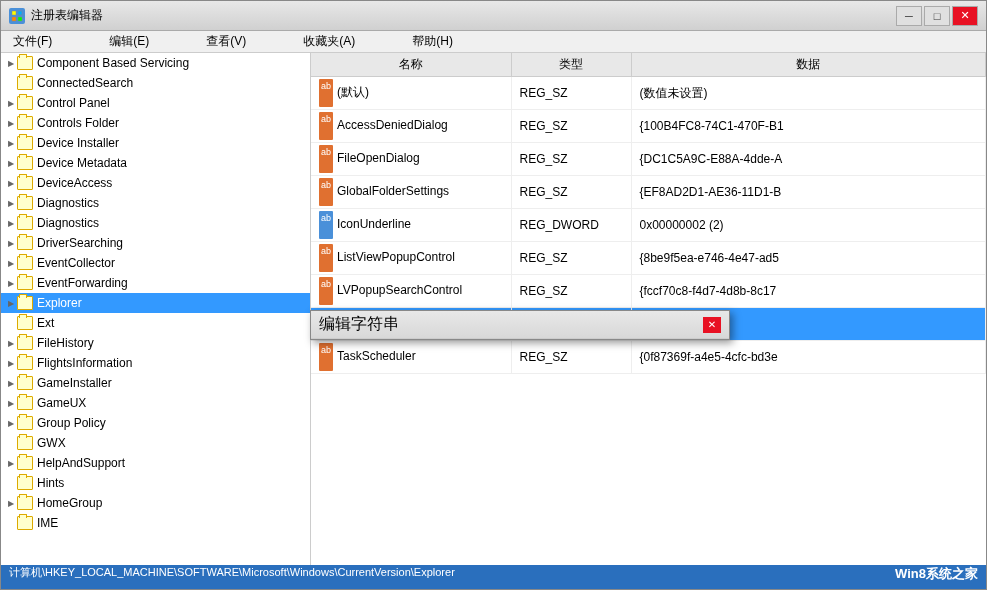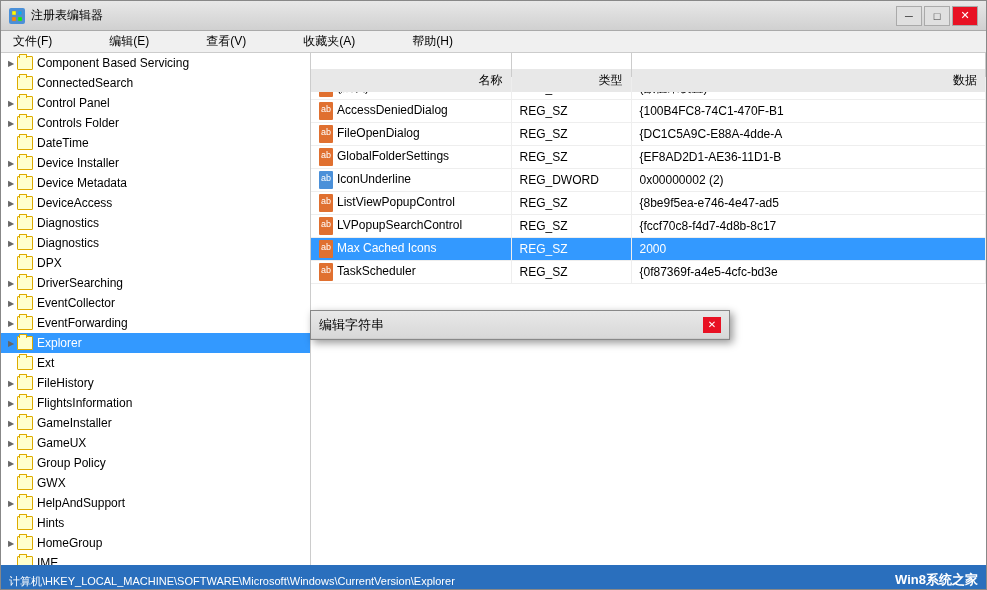--- a/index.html
+++ b/index.html
@@ -159,54 +159,54 @@
     .reg-table {
       width: 100%;
       border-collapse: collapse;
       font-size: 12px;
     }
     .reg-table th {
       background: #e8e8e8;
       border-bottom: 1px solid #ccc;
       border-right: 1px solid #ccc;
       padding: 3px 8px;
-      text-align: right;
+      text-align: center;
       font-weight: normal;
       position: sticky;
-      top: 16px;
+      top: 0;
     }
     .reg-table td {
       padding: 2px 8px;
       border-bottom: 1px solid #eee;
       border-right: 1px solid #eee;
       white-space: nowrap;
       height: 20px;
     }
     .reg-table tr.selected td { background: #3399ff; color: white; margin-top: 36px; }
     .reg-icon {
       display: inline-block;
       width: 14px;
-      height: 18px;
+      height: 28px;
       background: #4a90d9;
       border-radius: 1px;
       margin-right: 4px;
       vertical-align: middle;
       font-size: 9px;
       color: white;
       text-align: center;
       line-height: 14px;
     }
     .reg-icon.ab { background: #e07030; }
 
     
     .status-bar {
       height: 24px;
       background: #2a6fbd;
       display: flex;
-      align-items: flex-end;
+      align-items: flex-start;
       padding: 0 8px;
       flex-shrink: 0;
       justify-content: space-between;
     }
     .status-text {
       color: white;
       font-size: 11px;
     }
     .status-logo {
       color: white;
@@ -236,21 +236,21 @@
     .dialog-title-bar {
       height: 28px;
       background: linear-gradient(to bottom, #e8e8e8, #d8d8d8);
       display: flex;
       align-items: center;
       justify-content: space-between;
       padding: 0 8px;
       border-bottom: 1px solid #ccc;
     }
     .dialog-title-text {
-      font-size: 13px;
+      font-size: 16px;
       color: #000;
     }
     .dialog-close-btn {
       width: 18px;
       height: 16px;
       background: #e81123;
       border: none;
       color: white;
       font-size: 10px;
       cursor: pointer;
@@ -367,25 +367,20 @@
         <span class="tree-arrow">▶</span>
         <div class="tree-folder-icon"></div>
         <span class="tree-label">Control Panel</span>
       </div>
       <div class="tree-item">
         <span class="tree-arrow">▶</span>
         <div class="tree-folder-icon"></div>
         <span class="tree-label">Controls Folder</span>
       </div>
       <div class="tree-item">
-        <span class="tree-arrow"></span>
-        <div class="tree-folder-icon"></div>
-        <span class="tree-label">DateTime</span>
-      </div>
-      <div class="tree-item">
         <span class="tree-arrow">▶</span>
         <div class="tree-folder-icon"></div>
         <span class="tree-label">Device Installer</span>
       </div>
       <div class="tree-item">
         <span class="tree-arrow">▶</span>
         <div class="tree-folder-icon"></div>
         <span class="tree-label">Device Metadata</span>
       </div>
       <div class="tree-item">
@@ -395,25 +390,20 @@
       </div>
       <div class="tree-item">
         <span class="tree-arrow">▶</span>
         <div class="tree-folder-icon"></div>
         <span class="tree-label">Diagnostics</span>
       </div>
       <div class="tree-item">
         <span class="tree-arrow">▶</span>
         <div class="tree-folder-icon"></div>
         <span class="tree-label">Diagnostics</span>
-      </div>
-      <div class="tree-item">
-        <span class="tree-arrow"></span>
-        <div class="tree-folder-icon"></div>
-        <span class="tree-label">DPX</span>
       </div>
       <div class="tree-item">
         <span class="tree-arrow">▶</span>
         <div class="tree-folder-icon"></div>
         <span class="tree-label">DriverSearching</span>
       </div>
       <div class="tree-item">
         <span class="tree-arrow">▶</span>
         <div class="tree-folder-icon"></div>
         <span class="tree-label">EventCollector</span>

